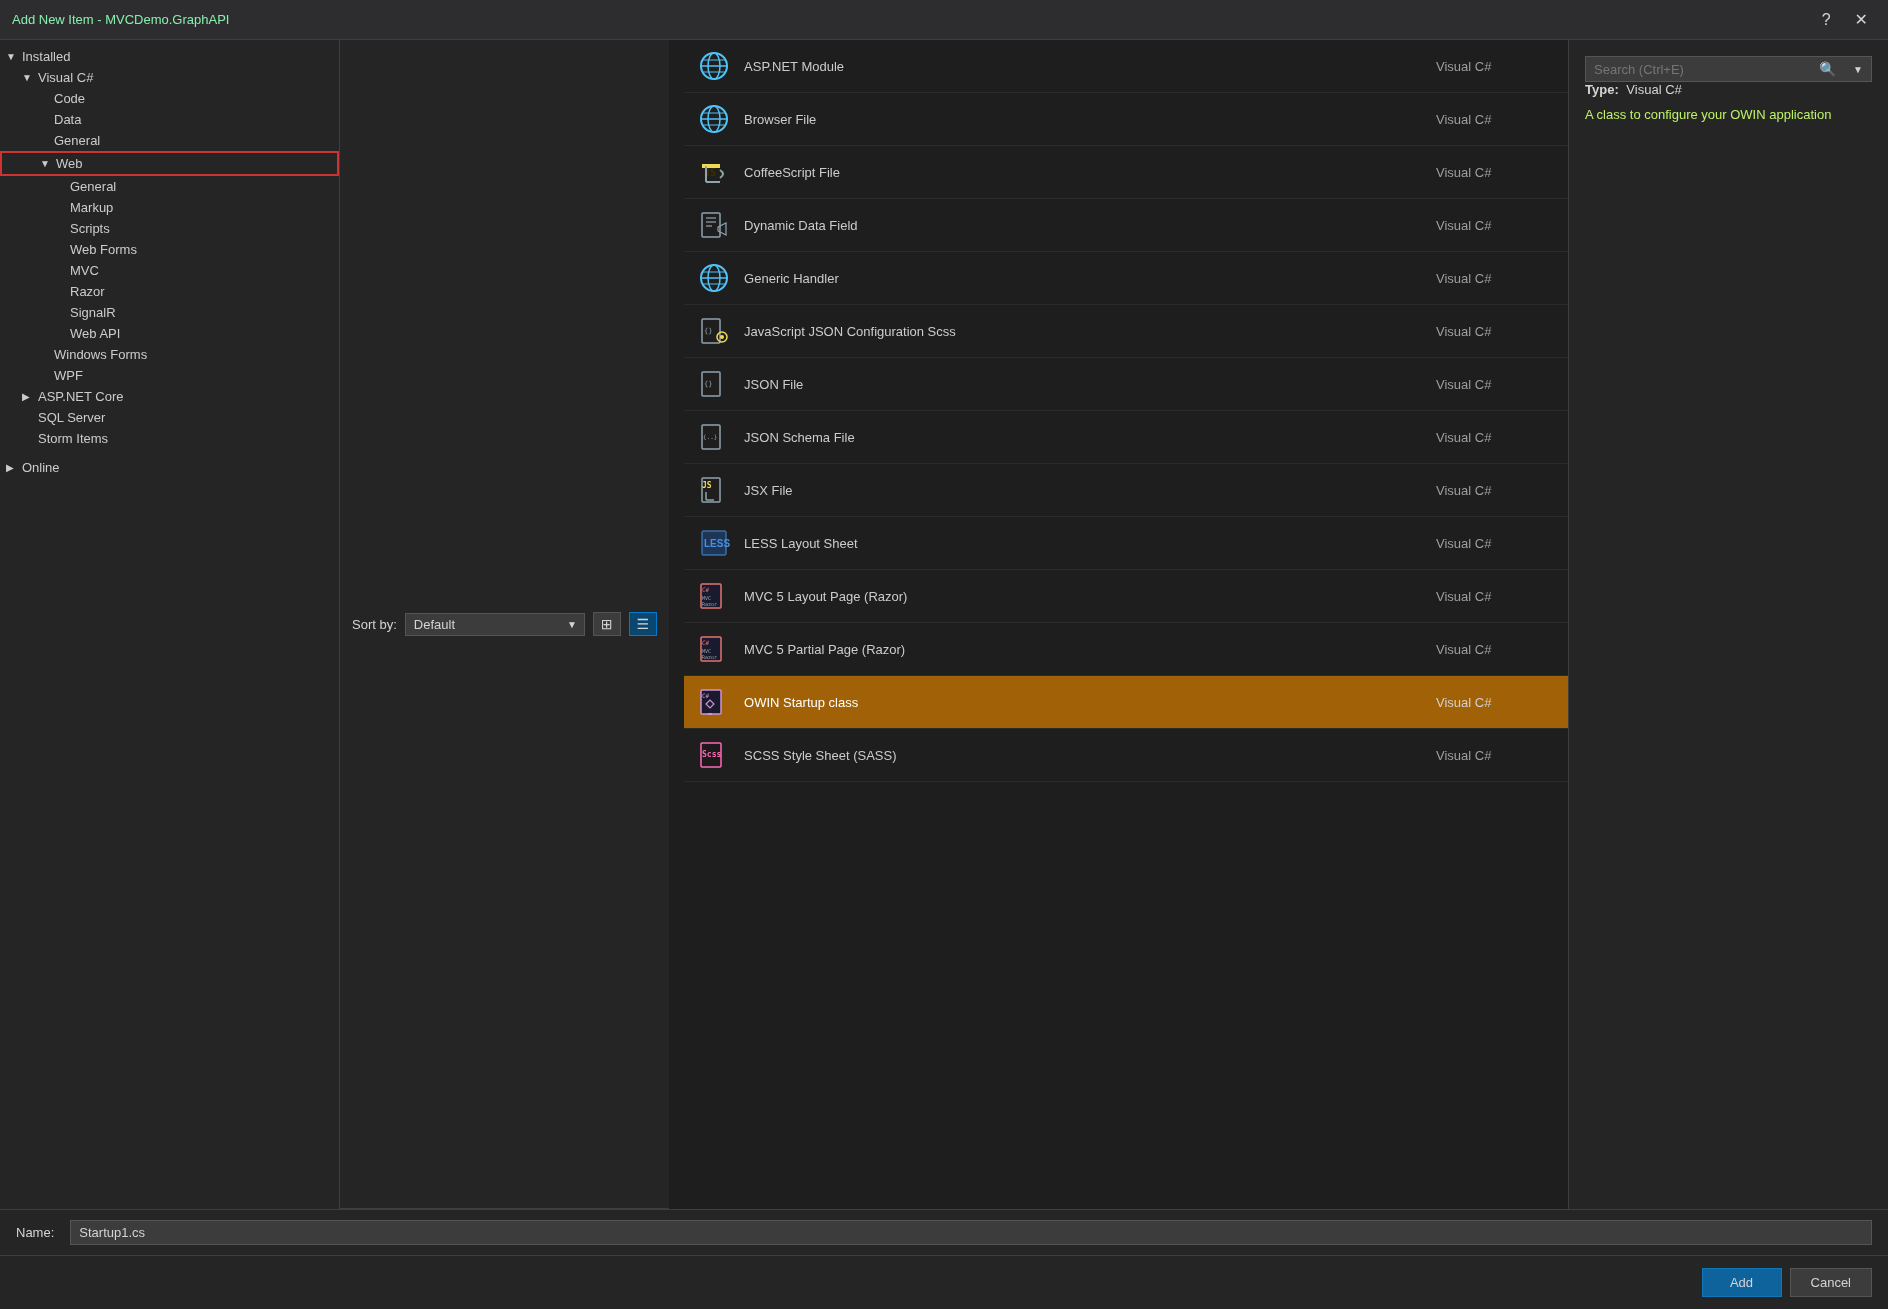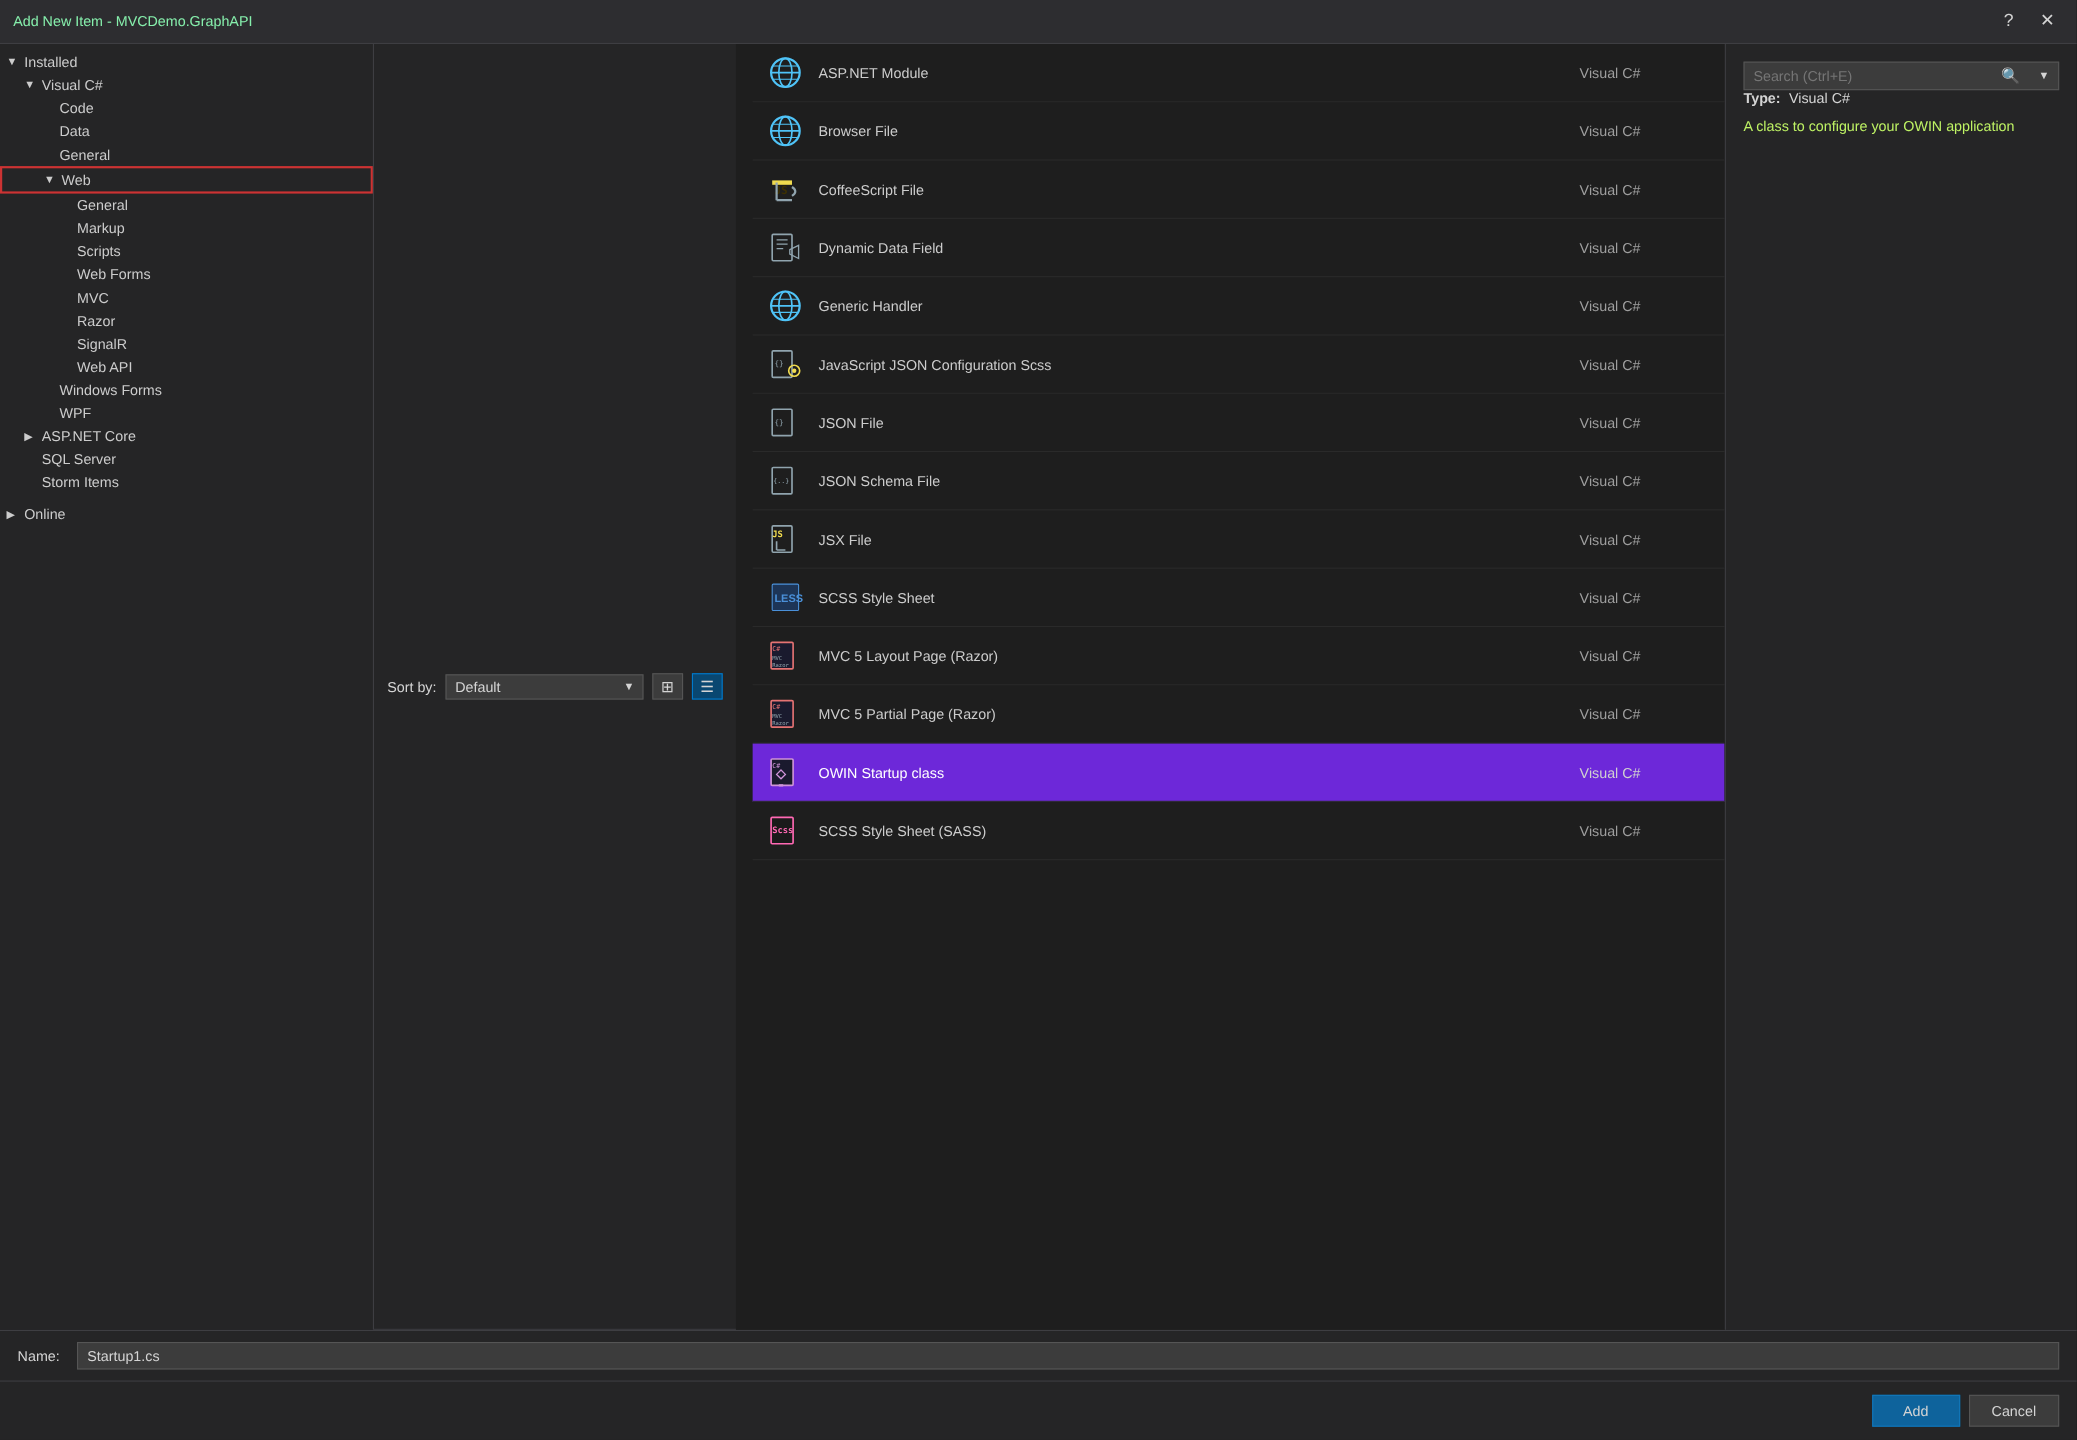--- a/index.html
+++ b/index.html
@@ -158,21 +158,21 @@
 
     .list-item {
       display: flex;
       align-items: center;
       padding: 8px 12px;
       cursor: pointer;
       border-bottom: 1px solid #2a2a2a;
       color: #cccccc;
     }
     .list-item.selected-item {
-      background: #6d28d9;
+      background: #a16207;
       color: #ffffff;
     }
 
     .item-icon {
       width: 36px;
       height: 36px;
       margin-right: 12px;
       flex-shrink: 0;
       display: flex;
       align-items: center;
@@ -545,21 +545,21 @@
           <span class="item-name">JSX File</span>
           <span class="item-type">Visual C#</span>
         </div>
         <div class="list-item">
           <div class="item-icon">
             <svg width="32" height="32" viewBox="0 0 32 32" fill="none" xmlns="http://www.w3.org/2000/svg">
         <rect x="4" y="4" width="24" height="24" rx="1" fill="#1d3557" stroke="#4a90d9" stroke-width="1"></rect>
         <text x="6" y="20" font-size="10" fill="#4a90d9" font-weight="bold" font-family="sans-serif">LESS</text>
       </svg>
           </div>
-          <span class="item-name">SCSS Style Sheet</span>
+          <span class="item-name">LESS Layout Sheet</span>
           <span class="item-type">Visual C#</span>
         </div>
         <div class="list-item">
           <div class="item-icon">
             <svg width="32" height="32" viewBox="0 0 32 32" fill="none" xmlns="http://www.w3.org/2000/svg">
         <rect x="3" y="4" width="20" height="24" rx="1" stroke="#e57373" stroke-width="1.5" fill="#1a1a2e"></rect>
         <text x="4" y="12" font-size="6" fill="#e57373" font-family="monospace">C#</text>
         <text x="4" y="20" font-size="5" fill="#90a4ae" font-family="monospace">MVC</text>
         <text x="4" y="26" font-size="5" fill="#90a4ae" font-family="monospace">Razor</text>
       </svg>

